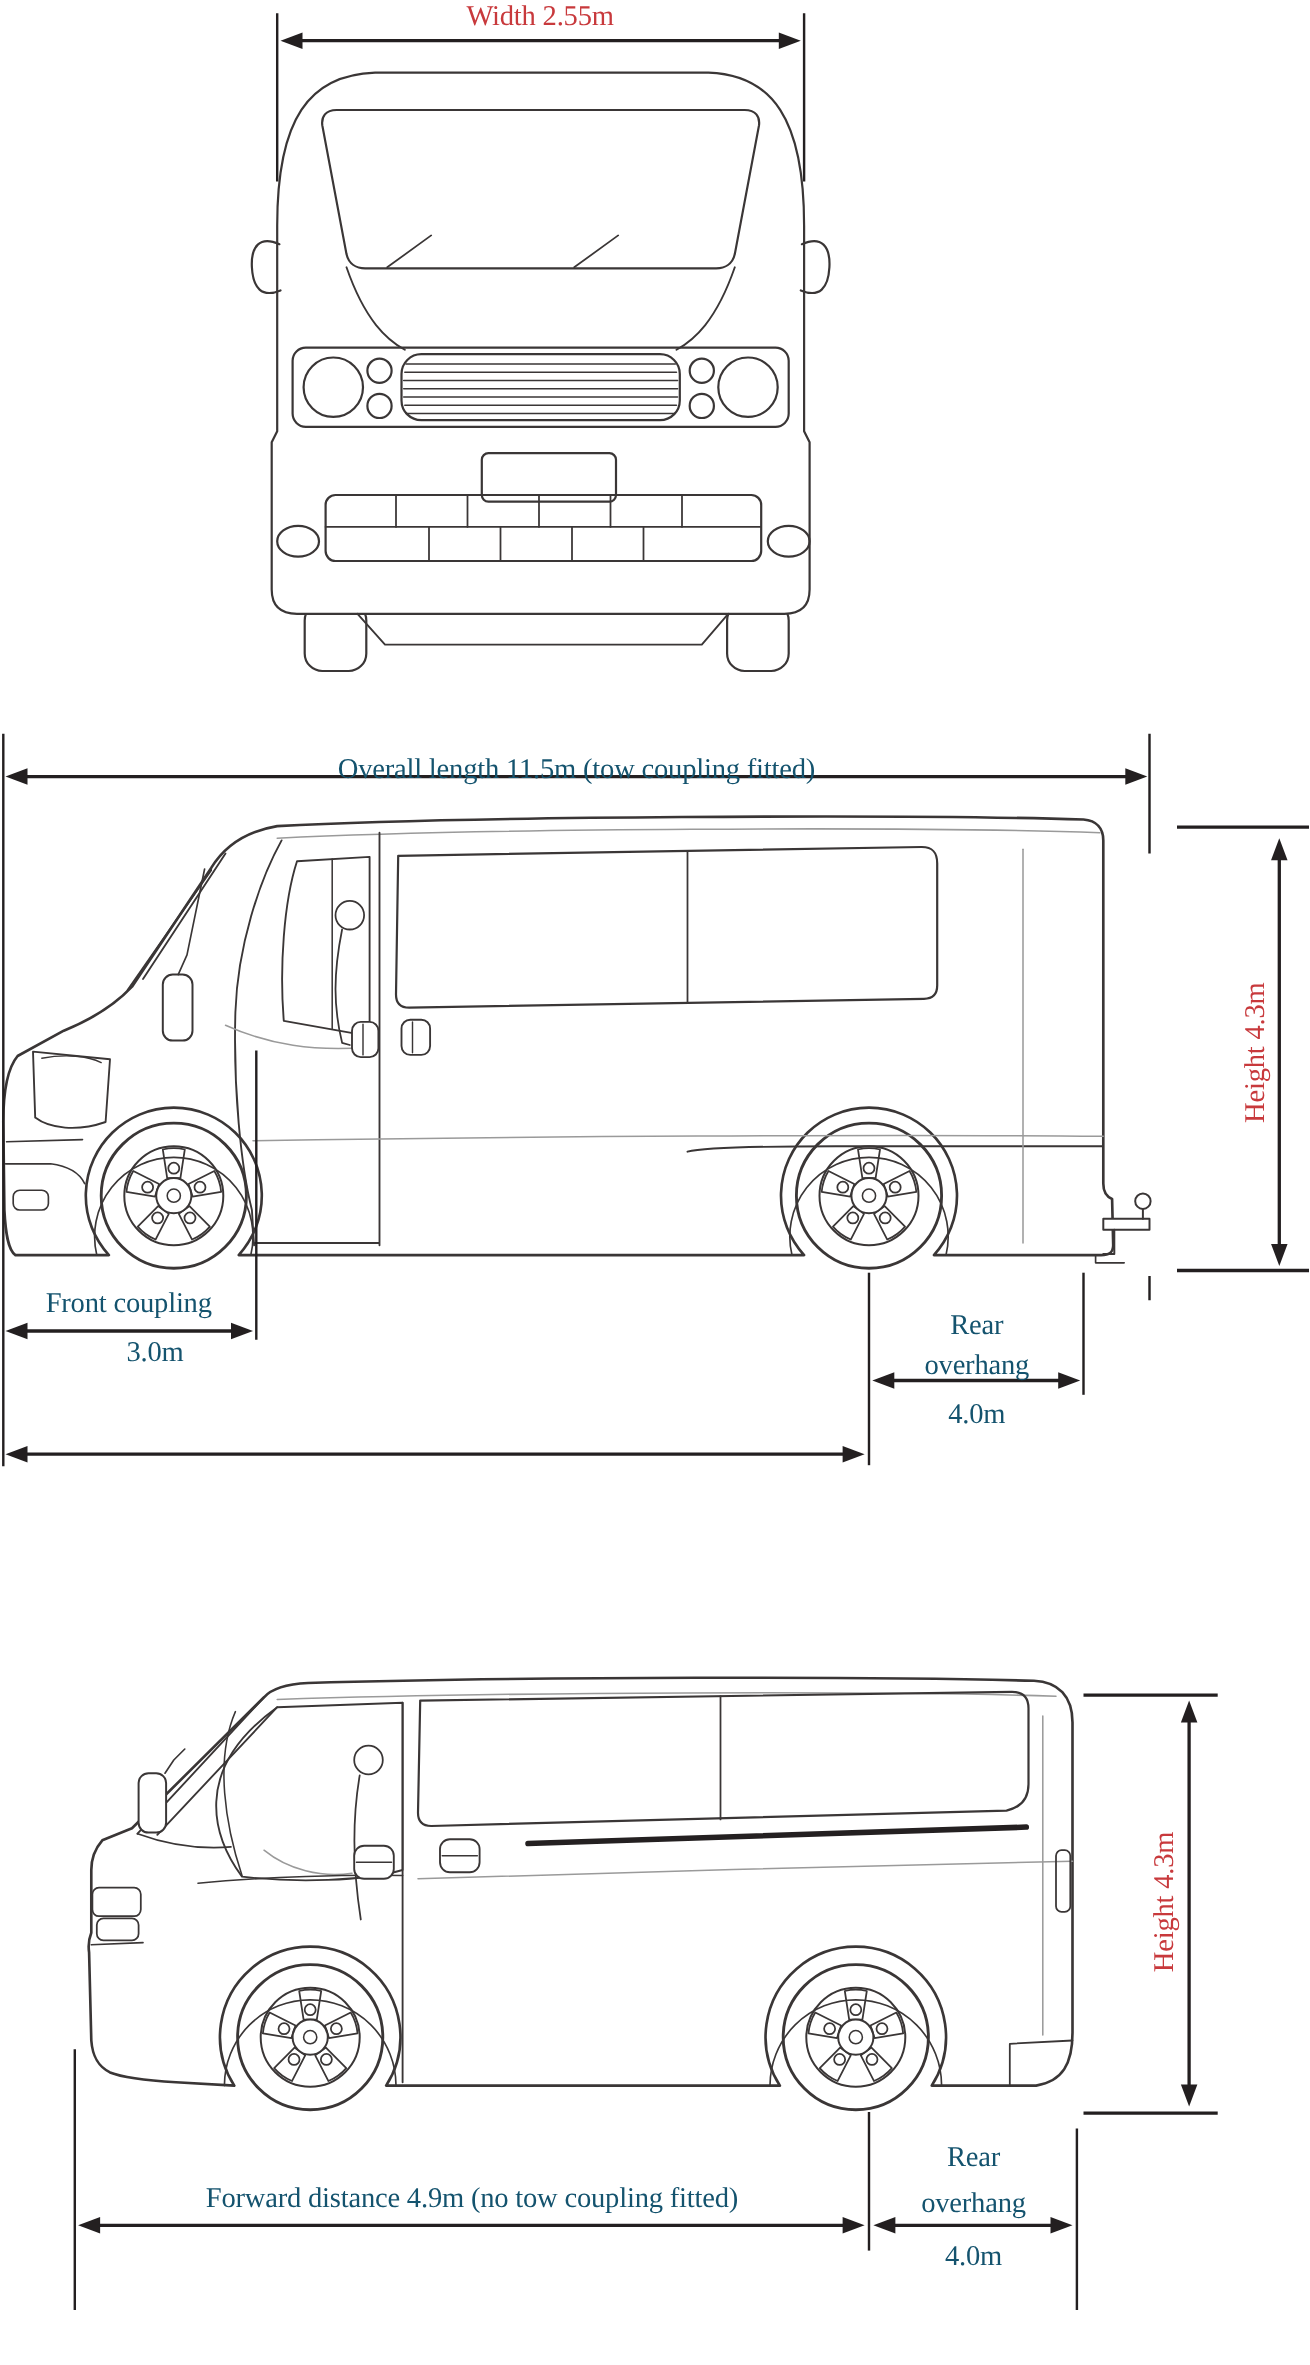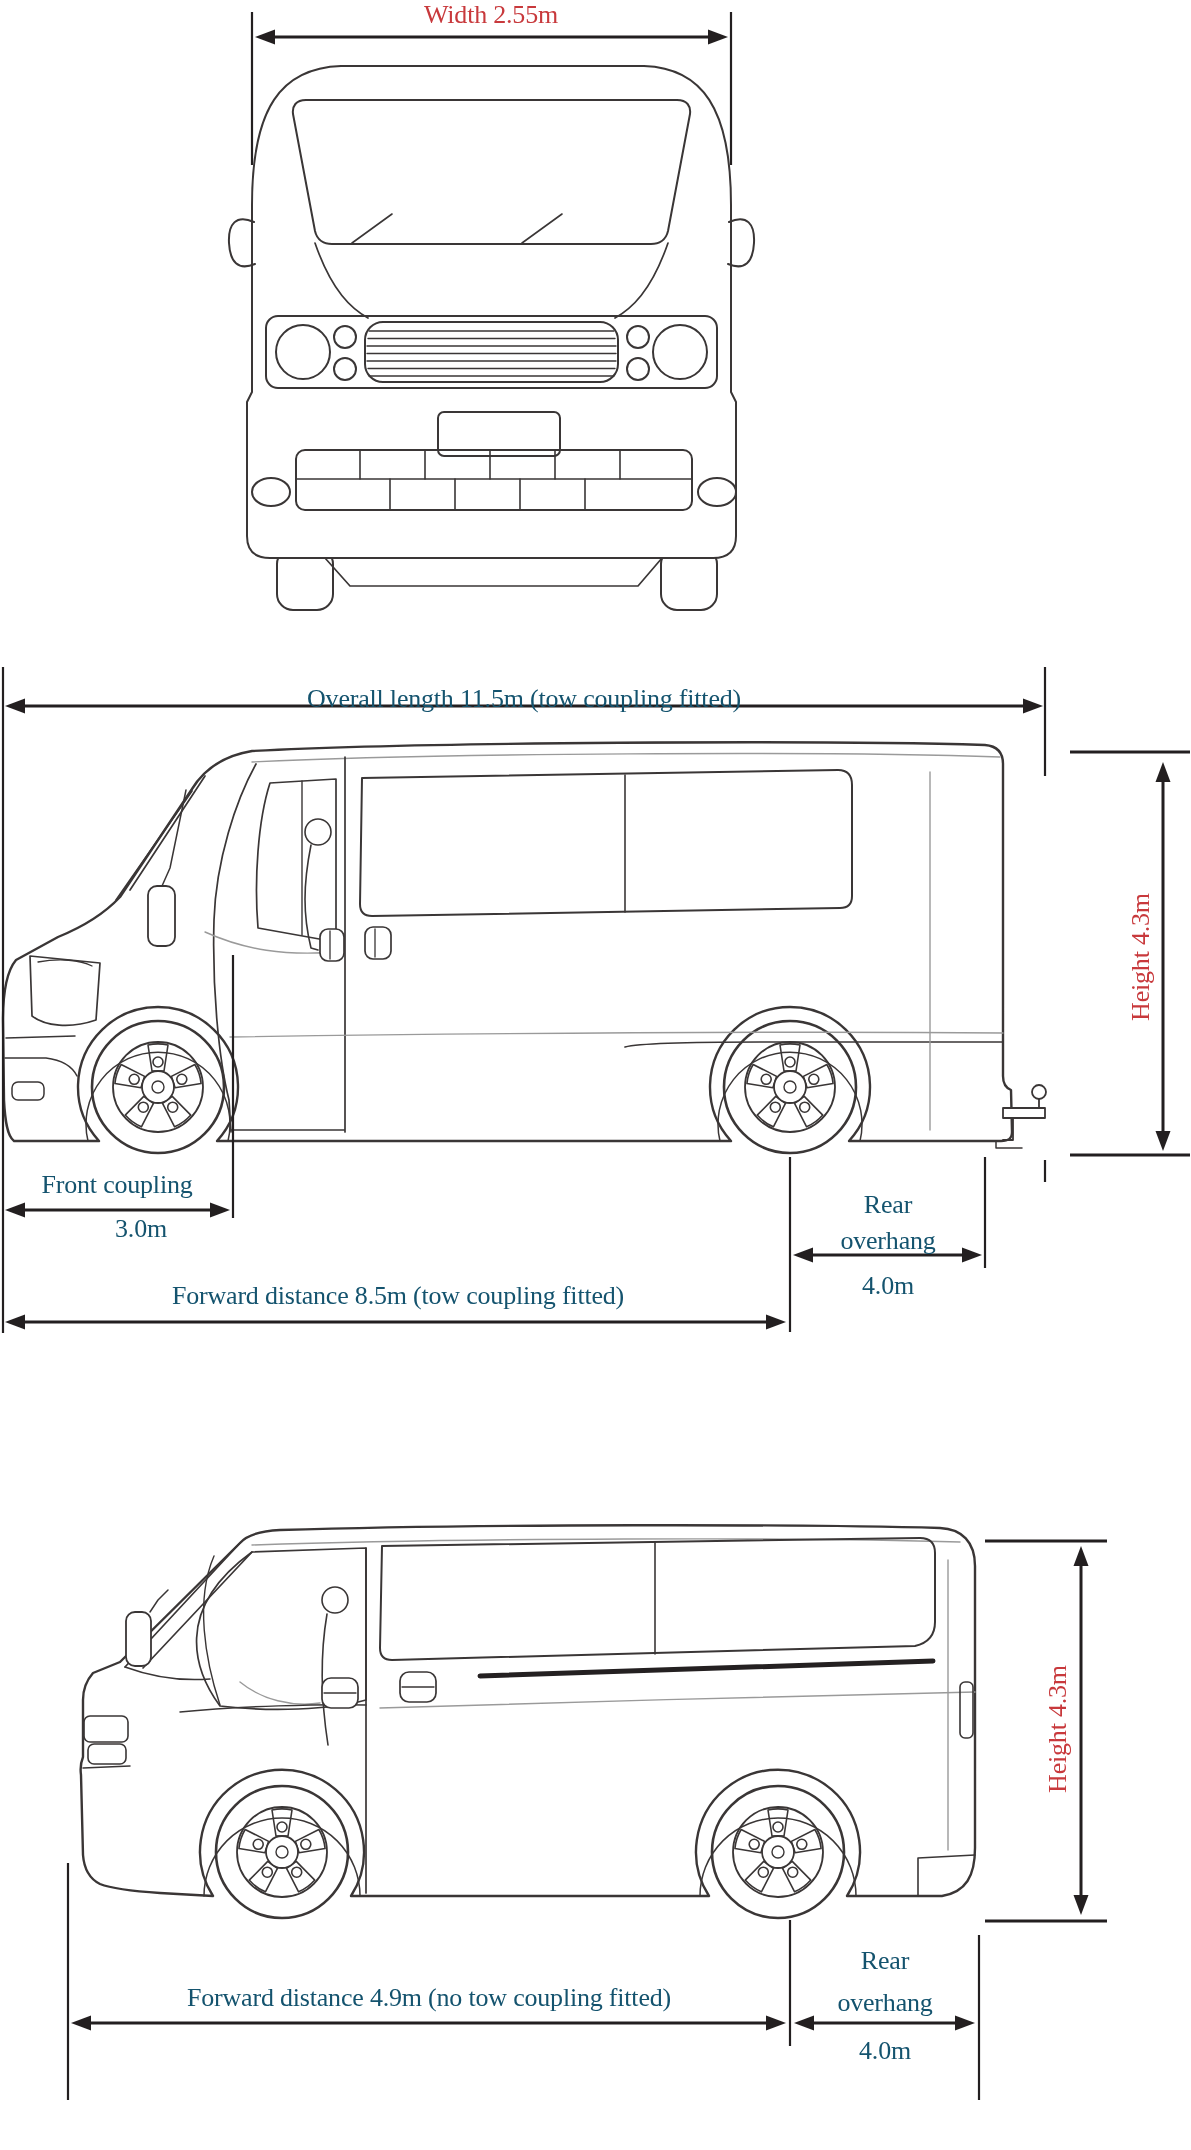--- a/index.html
+++ b/index.html
@@ -268,21 +268,20 @@
   <div class="dim-label red" style="left:491px;top:0px;">Width 2.55m</div>
 
   <div class="dim-label" style="left:524px;top:664px;margin-top:20px;">Overall length 11.5m (tow coupling fitted)</div>
 
   <div class="dim-label red rot" style="left:1141px;top:957px;">Height 4.3m</div>
 
   <div class="dim-label" style="left:117px;top:1170px;">Front coupling</div>
 
   <div class="dim-label" style="left:113px;top:1214px;margin-left:28px;">3.0m</div>
 
-  <div class="dim-label" style="left:398px;top:1281px;">Forward distance 8.5m (tow coupling fitted)</div>
 
   <div class="dim-label" style="left:888px;top:1190px;">Rear</div>
 
   <div class="dim-label" style="left:888px;top:1226px;">overhang</div>
 
   <div class="dim-label" style="left:888px;top:1271px;">4.0m</div>
 
   <div class="dim-label red rot" style="left:1058px;top:1729px;">Height 4.3m</div>
 
   <div class="dim-label" style="left:429px;top:1983px;">Forward distance 4.9m (no tow coupling fitted)</div>

